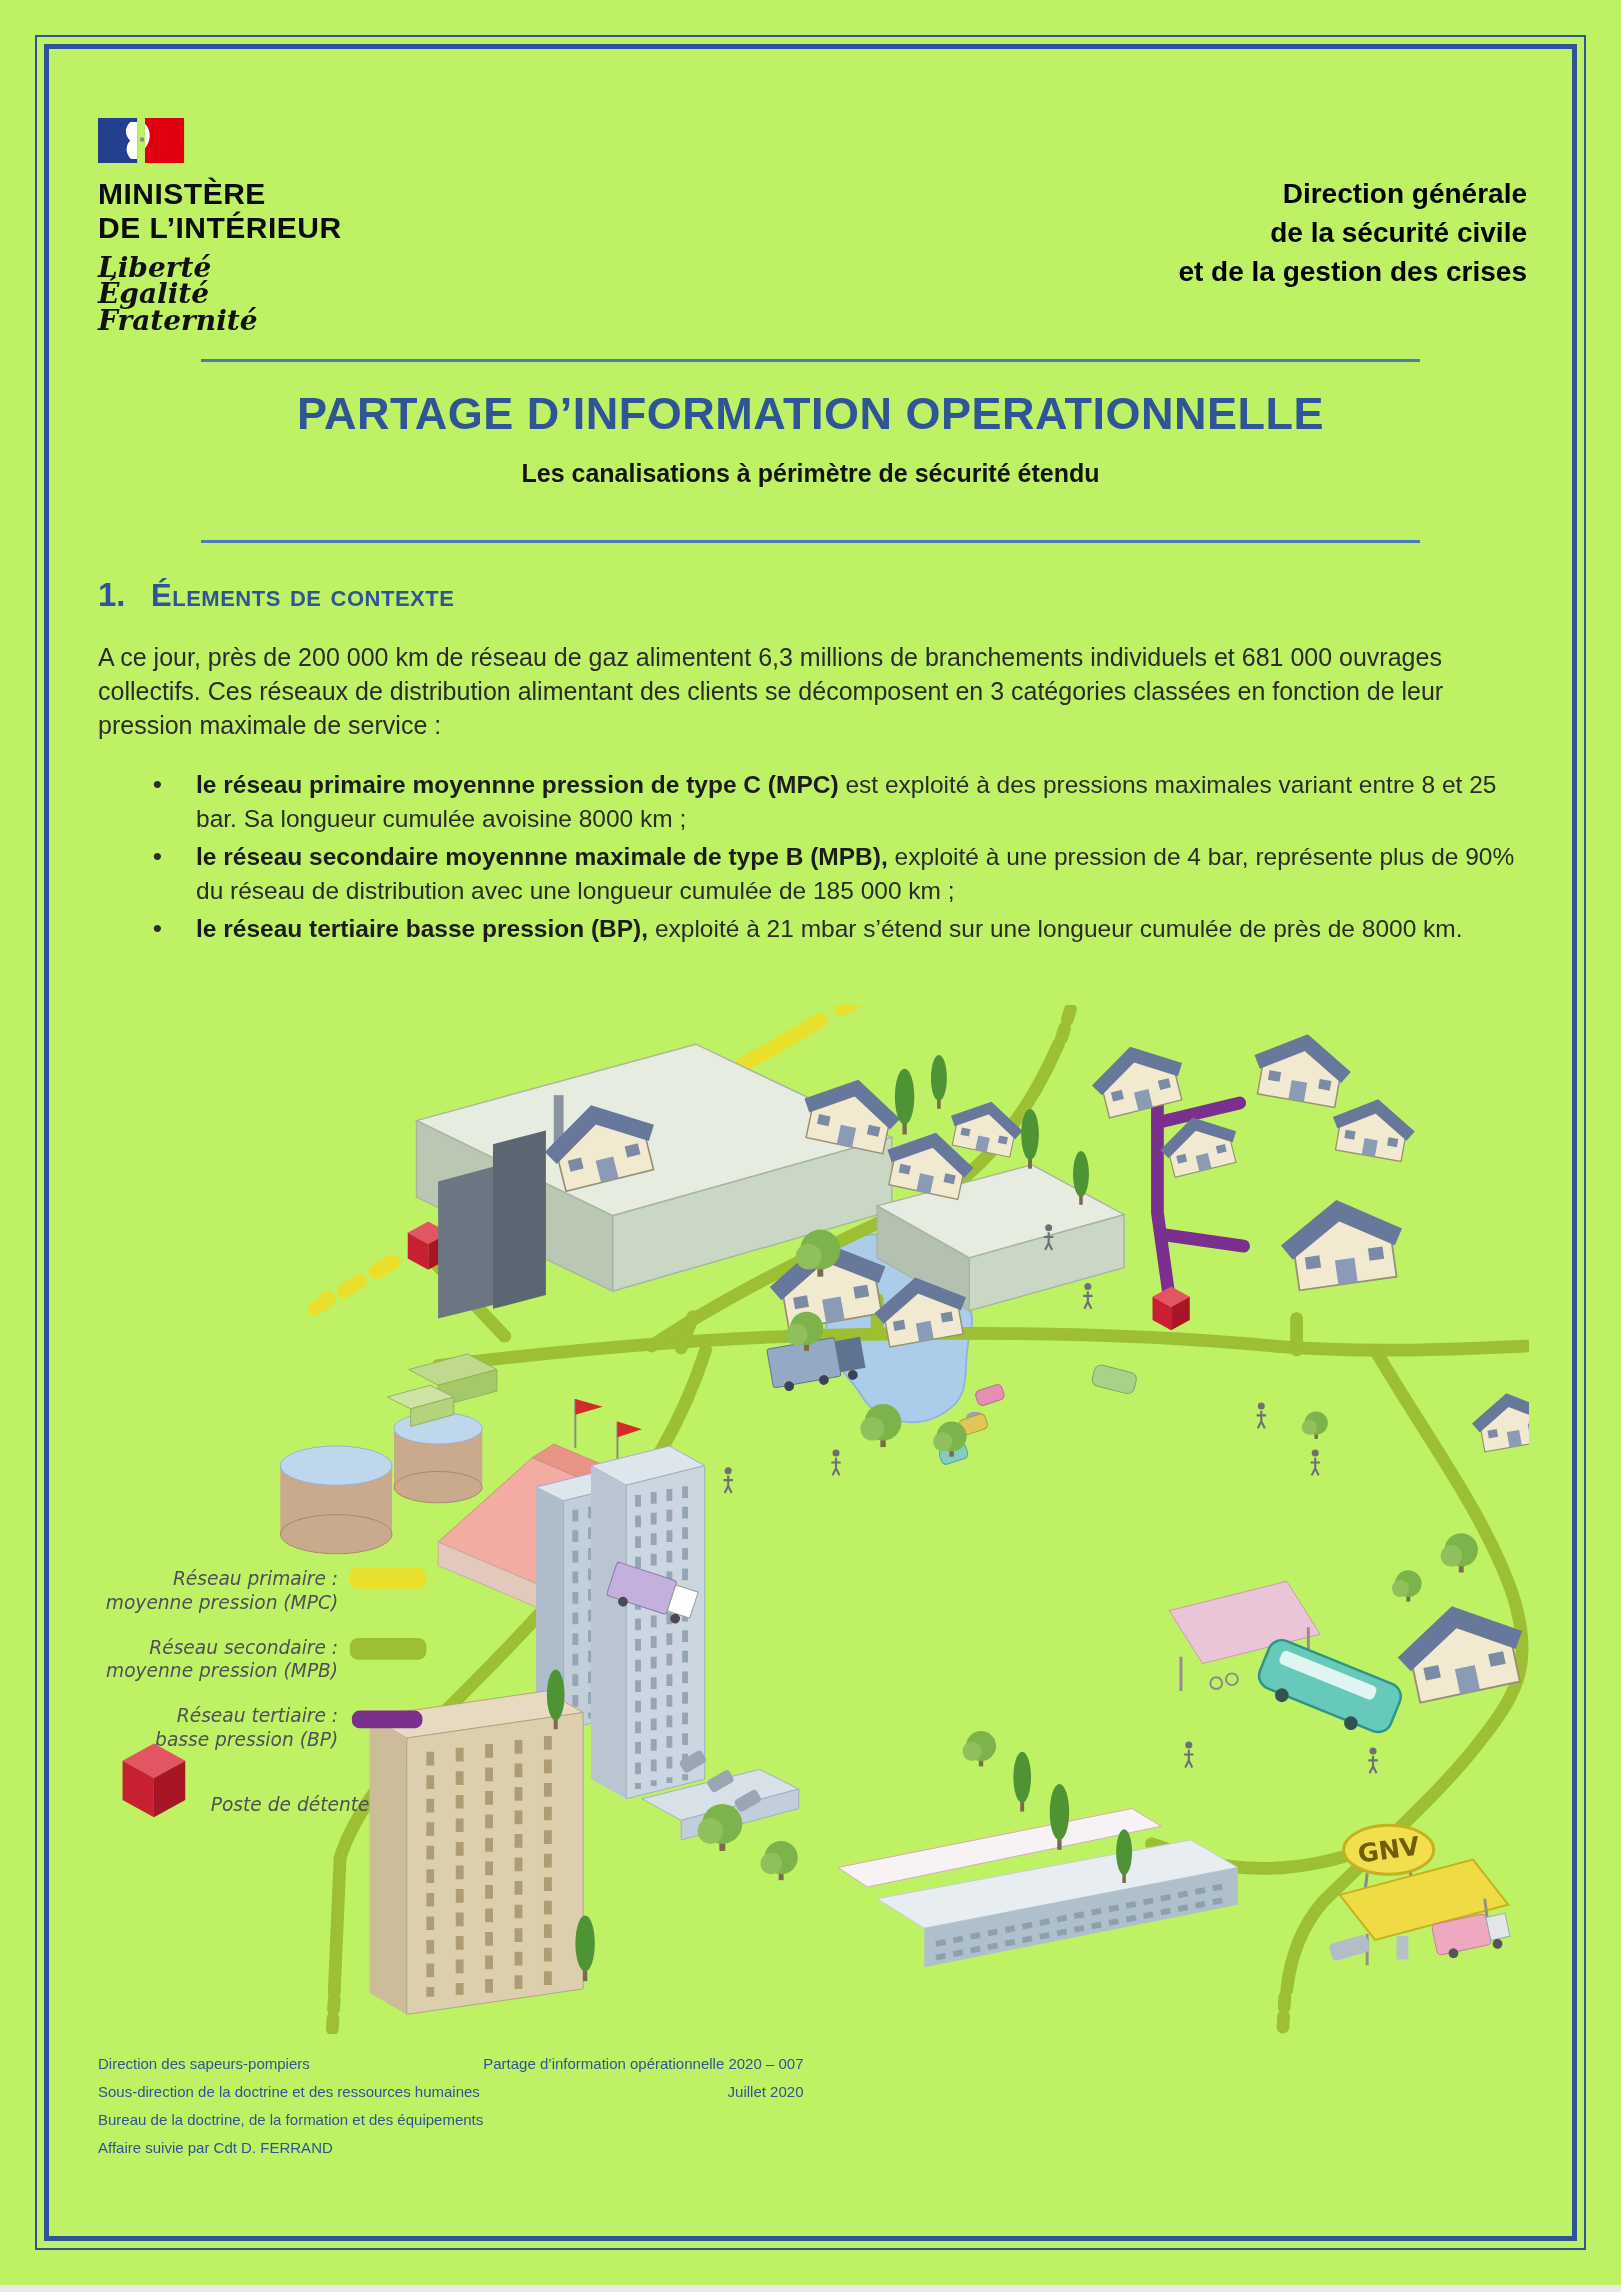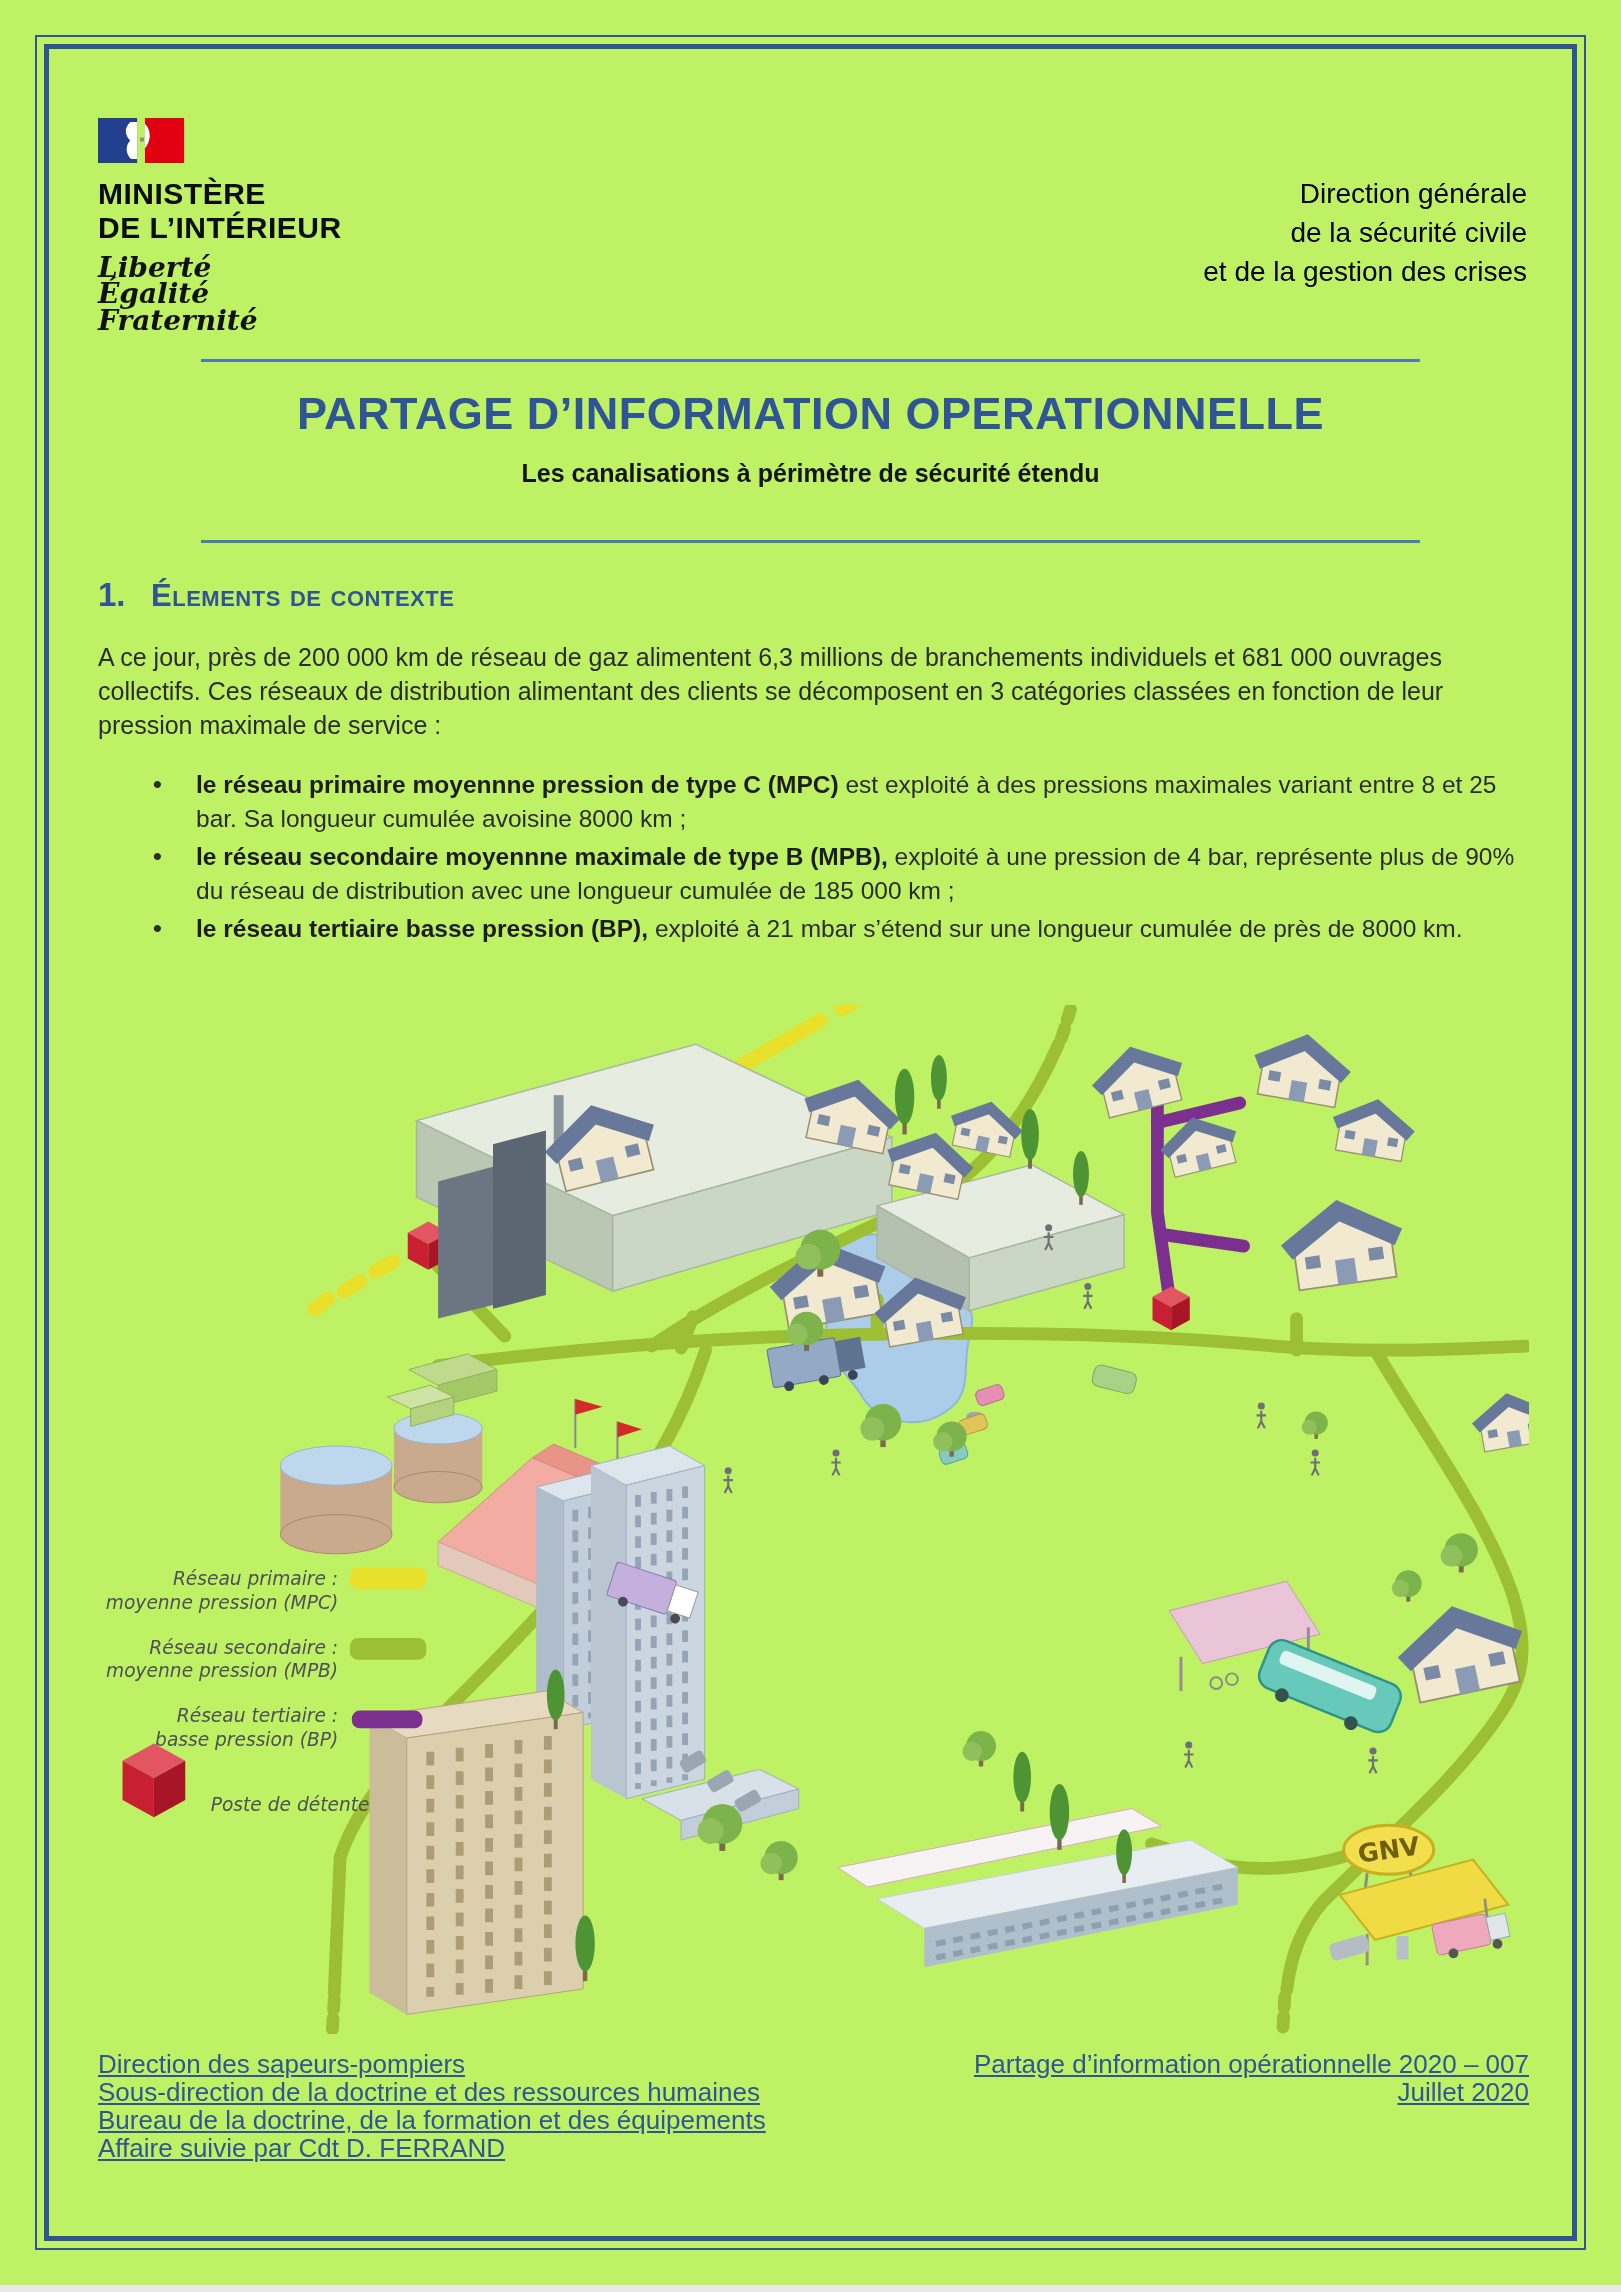--- a/index.html
+++ b/index.html
@@ -6,21 +6,21 @@
   #page{position:relative;width:1621px;height:2285px;background:#bef264;overflow:hidden;
         font-family:"Liberation Sans",sans-serif;color:#303030;}
   .frame-outer{position:absolute;left:35px;top:35px;right:35px;bottom:35px;border:2.9px solid #2E5496;}
   .frame-inner{position:absolute;left:44px;top:44px;right:44px;bottom:44px;border:5.9px solid #2E5496;}
 
   .logo{position:absolute;left:98px;top:116px;}
   .ministry{font-weight:bold;color:#0b0b0b;font-size:30px;line-height:34px;letter-spacing:0.5px;margin-top:7.8px;}
   .motto{font-family:"DejaVu Serif",serif;font-style:italic;font-weight:bold;color:#111;
          font-size:28px;line-height:26.5px;margin-top:9.8px;}
 
-  .direction{position:absolute;right:94px;top:174px;text-align:right;font-weight:normal;color:#000;
+  .direction{position:absolute;right:94px;top:174px;text-align:right;font-weight:bold;color:#000;
              font-size:28px;line-height:39px;}
 
   .rule{position:absolute;left:201px;right:201px;height:2.9px;background:#4A7CB8;}
   .rule1{top:359px;} .rule2{top:540px;}
   .doc-title{position:absolute;left:98px;right:98px;top:388px;text-align:center;color:#2F5597;
              font-weight:bold;font-size:45px;letter-spacing:0.5px;}
   .doc-subtitle{position:absolute;left:98px;right:98px;top:459px;text-align:center;color:#141414;
                 font-weight:bold;font-size:25px;}
 
   .section{position:absolute;left:98px;top:576px;color:#2F5597;font-weight:bold;}
@@ -31,22 +31,22 @@
   .bullets{position:absolute;left:145px;top:768px;width:1388px;margin:0;padding:0;list-style:none;
            font-size:24.5px;line-height:34px;color:#2b2b2b;}
   .bullets li{position:relative;padding-left:51px;margin-bottom:3.9px;}
   .bullets li::before{content:"•";position:absolute;left:7.8px;top:-1px;font-size:26.5px;}
   .bullets b{color:#1c1c1c;}
 
   .illu{position:absolute;left:93px;top:1005px;}
   .legend-text{font-family:"DejaVu Sans",sans-serif;font-style:italic;font-size:19px;fill:#4F4F58;}
   .gnv-text{font-family:"DejaVu Sans",sans-serif;font-weight:bold;font-size:26px;fill:#6E5E0E;}
 
-  .footer{position:absolute;left:98px;right:92px;top:2050px;display:flex;justify-content:space-between;
-          color:#2F5597;font-size:26px;line-height:28px;text-decoration:underline;}
+  .footer{position:absolute;left:98px;right:92px;top:2050px;display:flex;
+          color:#2F5597;font-size:15px;line-height:28px;}
   .footer .right{text-align:right;}
 </style>
 </head>
 <body>
 
 <div id="page">
   <div class="frame-outer"></div>
   <div class="frame-inner"></div>
 
   <div class="logo">

